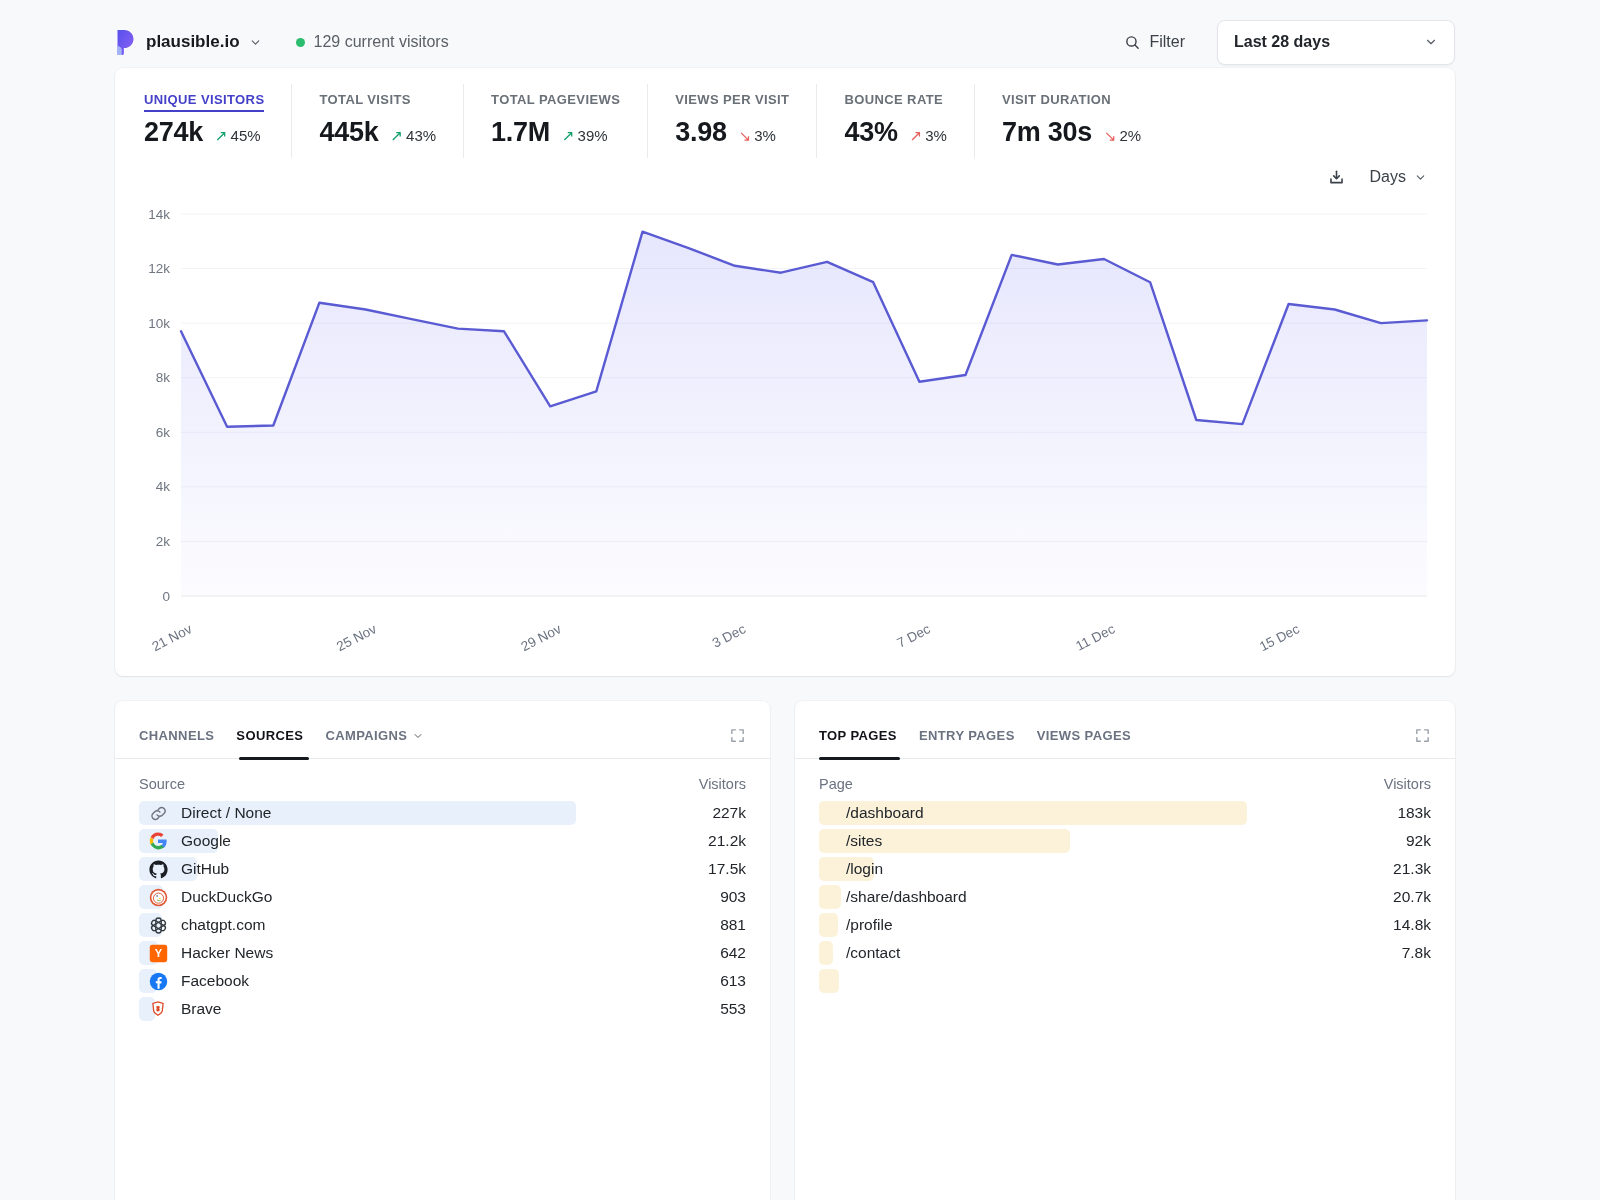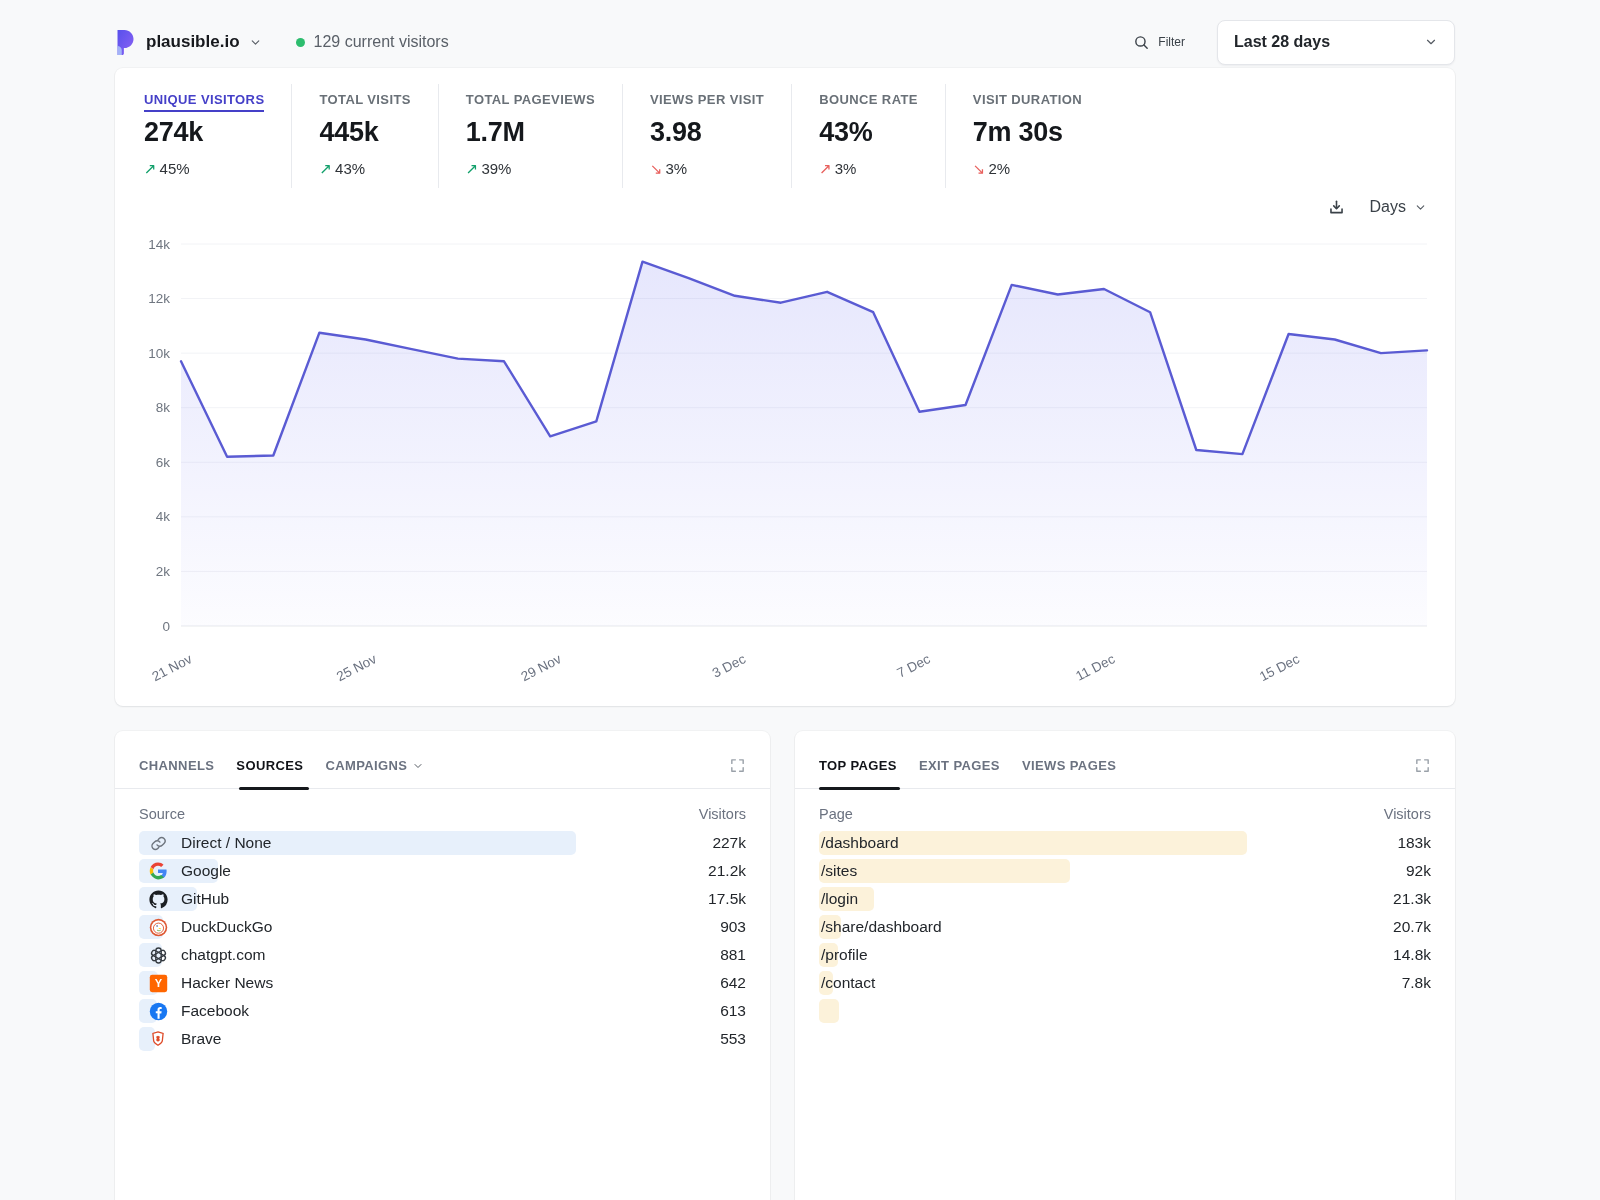--- a/index.html
+++ b/index.html
@@ -13,38 +13,38 @@
 
   
   .topbar { display:flex; justify-content:space-between; padding-top:20px; height:64px; }
   .topbar-left { display:flex; align-items:center; gap:34px; }
   .site-picker { display:flex; align-items:center; gap:9px; cursor:pointer; }
   .site-name { font-size:17px; font-weight:700; color:#17191d; }
   .chev { stroke:#555b63; stroke-width:2; fill:none; stroke-linecap:round; stroke-linejoin:round; }
   .visitors-now { display:flex; align-items:center; gap:9px; font-size:16px; color:#5a6068; }
   .green-dot { width:9px; height:9px; border-radius:50%; background:#2dbd6e; display:inline-block; }
   .topbar-right { display:flex; align-items:center; gap:32px; }
-  .filter-btn { display:flex; align-items:center; gap:8px; font-size:12px; color:#3a4148; cursor:pointer; }
+  .filter-btn { display:flex; align-items:center; gap:8px; font-size:16px; color:#3a4148; cursor:pointer; }
   .daterange-btn {
     width:238px; height:45px; background:#fff; border:1px solid #e4e6ea; border-radius:8px;
     box-shadow:0 1px 2px rgba(16,24,40,.05); display:flex; align-items:center; justify-content:space-between;
     padding:0 16px; font-size:16px; font-weight:600; color:#22262b; cursor:pointer;
   }
 
   
   .card { background:#fff; border-radius:8px; box-shadow:0 1px 2px rgba(16,24,40,.07), 0 0 0 1px rgba(16,24,40,.03); }
   .main-card { margin-top:4px; padding:16px 0 14px; }
 
   
   .stats-row { display:flex; align-items:center; padding:0 2px; }
   .stat { padding:6px 27px 10px; }
   .stat + .stat { border-left:1px solid #e8eaee; }
   .stat-label { font-size:13px; font-weight:700; letter-spacing:.03em; color:#697077; white-space:nowrap; }
   .stat.active .stat-label { color:#4540c8; border-bottom:2px solid #4540c8; padding-bottom:3px; }
-  .stat-value-row { display:flex; align-items:baseline; gap:12px; margin-top:9px;flex-direction:column; }
+  .stat-value-row { display:flex; align-items:baseline; gap:12px; margin-top:9px; }
   .stat-value { font-size:27px; font-weight:700; color:#15181c; letter-spacing:-0.01em; white-space:nowrap; }
   .stat-change { font-size:15px; color:#2f3338; display:flex; align-items:baseline; gap:3px; white-space:nowrap; }
   .arrow-up-good,.arrow-up-bad,.arrow-down-bad { font-size:15px; }
   .arrow-up-good { color:#12a06b; }
   .arrow-up-bad,.arrow-down-bad { color:#e8605d; }
 
   
   .chart-controls { display:flex; justify-content:flex-end; align-items:center; gap:24px; padding:4px 28px 0; height:34px; }
   .download-btn { display:flex; align-items:center; cursor:pointer; }
   .interval-btn { display:flex; align-items:center; gap:8px; font-size:16px; color:#3a4148; cursor:pointer; }
@@ -63,21 +63,21 @@
   .tab.active { color:#111318; }
   .tab-divider { position:relative; height:1px; background:#e8eaee; margin:14px -24px 0; }
   .tab-underline { position:absolute; top:-1px; height:3px; background:#15181c; border-radius:2px; }
   .cols { display:flex; justify-content:space-between; font-size:14.5px; color:#6b7280; margin:17px 0 9px; }
   .rows { }
   .row { position:relative; height:24px; margin-bottom:4px; display:flex; align-items:center; justify-content:space-between; cursor:pointer; }
   .row-bar { position:absolute; left:0; top:0; bottom:0; border-radius:5px; }
   .row-bar.blue { background:#e7f0fb; }
   .row-bar.amber { background:#fcf2da; }
   .row-content { position:relative; display:flex; align-items:center; gap:13px; padding-left:9px; font-size:15.5px; color:#22262b; }
-  .row-content.noicon { padding-left:2px;justify-content:center; }
+  .row-content.noicon { padding-left:27px;justify-content:center; }
   .row-icon { width:20px; height:20px; display:flex; align-items:center; justify-content:center; }
   .row-value { position:relative; font-size:15.5px; color:#22262b; }
   .expand-icon { cursor:pointer; display:flex; }
 </style>
 </head>
 <body>
 
 <div class="container">
 
   <div class="topbar">
@@ -371,21 +371,21 @@
           <span class="row-value">553</span>
         </div>
 
       </div>
     </div>
 
     <div class="card panel panel-right">
       <div class="tabs-row">
         <div class="tabs">
           <span class="tab active" id="pg-active-tab">TOP PAGES</span>
-          <span class="tab">EXIT PAGES</span>
+          <span class="tab">ENTRY PAGES</span>
           <span class="tab">VIEWS PAGES</span>
         </div>
         <span class="expand-icon">
           <svg width="17" height="17" viewBox="0 0 24 24" fill="none" stroke="#9aa1a9" stroke-width="2" stroke-linecap="round" stroke-linejoin="round">
               <path d="M4 9V4h5"></path>
               <path d="M15 4h5v5"></path>
               <path d="M20 15v5h-5"></path>
               <path d="M9 20H4v-5"></path>
             </svg>
         </span>

